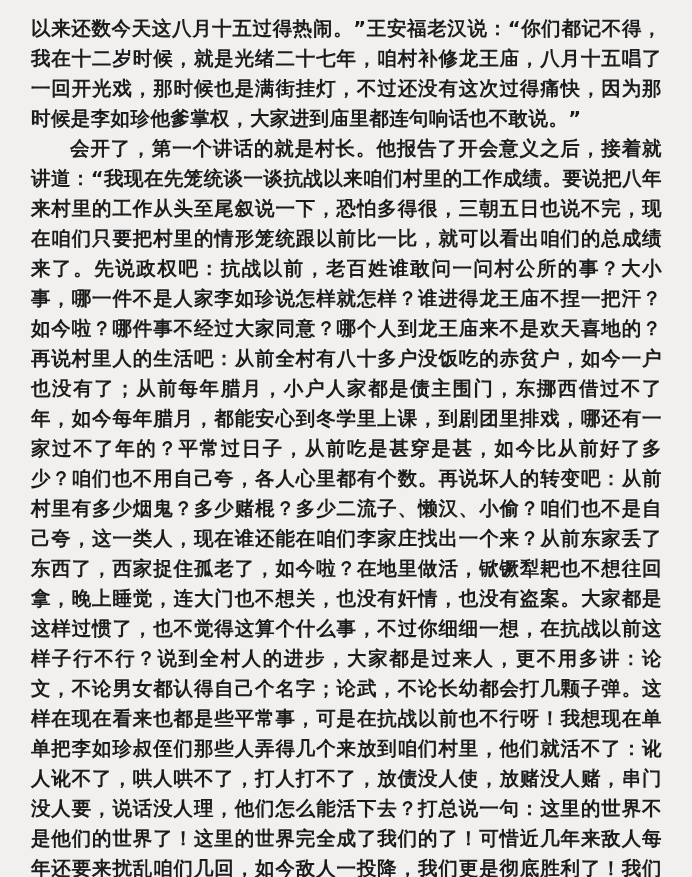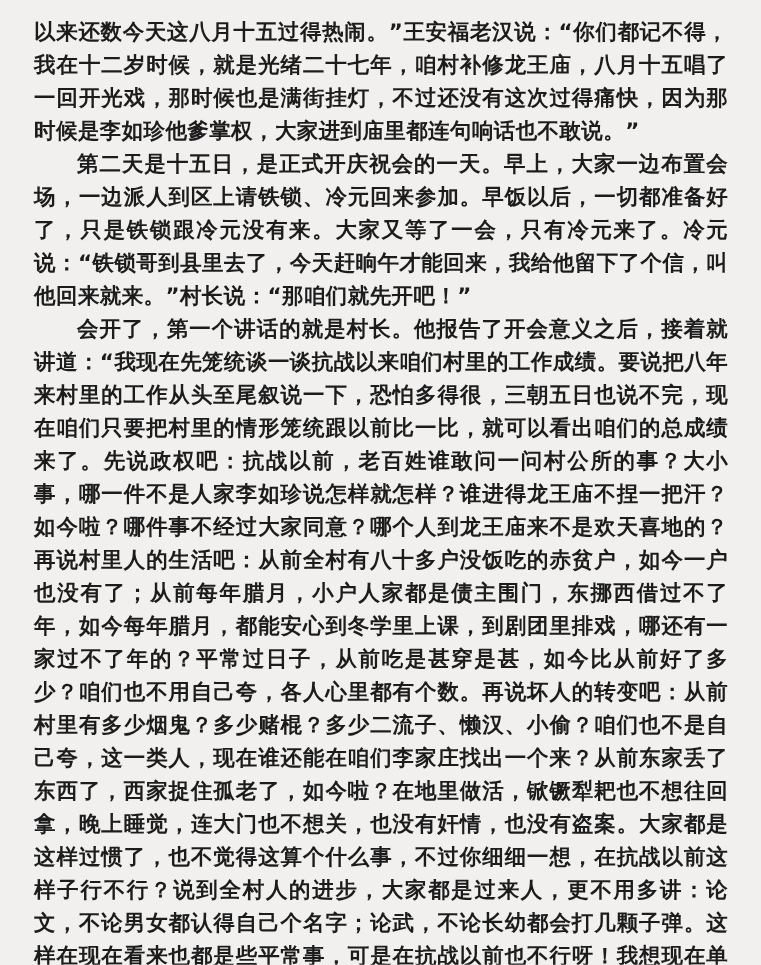--- a/index.html
+++ b/index.html
@@ -35,15 +35,14 @@
   }
   .page p.no-indent {
     text-indent: 0;
   }
 </style>
 </head>
 <body>
 
 <div class="page">
   <p class="no-indent">以来还数今天这八月十五过得热闹。”王安福老汉说：“你们都记不得，我在十二岁时候，就是光绪二十七年，咱村补修龙王庙，八月十五唱了一回开光戏，那时候也是满街挂灯，不过还没有这次过得痛快，因为那时候是李如珍他爹掌权，大家进到庙里都连句响话也不敢说。”</p>
-  <p class="indent">第二天是十五日，是正式开庆祝会的一天。早上，大家一边布置会场，一边派人到区上请铁锁、冷元回来参加。早饭以后，一切都准备好了，只是铁锁跟冷元没有来。大家又等了一会，只有冷元来了。冷元说：“铁锁哥到县里去了，今天赶晌午才能回来，我给他留下了个信，叫他回来就来。”村长说：“那咱们就先开吧！”</p>
   <p class="indent">会开了，第一个讲话的就是村长。他报告了开会意义之后，接着就讲道：“我现在先笼统谈一谈抗战以来咱们村里的工作成绩。要说把八年来村里的工作从头至尾叙说一下，恐怕多得很，三朝五日也说不完，现在咱们只要把村里的情形笼统跟以前比一比，就可以看出咱们的总成绩来了。先说政权吧：抗战以前，老百姓谁敢问一问村公所的事？大小事，哪一件不是人家李如珍说怎样就怎样？谁进得龙王庙不捏一把汗？如今啦？哪件事不经过大家同意？哪个人到龙王庙来不是欢天喜地的？再说村里人的生活吧：从前全村有八十多户没饭吃的赤贫户，如今一户也没有了；从前每年腊月，小户人家都是债主围门，东挪西借过不了年，如今每年腊月，都能安心到冬学里上课，到剧团里排戏，哪还有一家过不了年的？平常过日子，从前吃是甚穿是甚，如今比从前好了多少？咱们也不用自己夸，各人心里都有个数。再说坏人的转变吧：从前村里有多少烟鬼？多少赌棍？多少二流子、懒汉、小偷？咱们也不是自己夸，这一类人，现在谁还能在咱们李家庄找出一个来？从前东家丢了东西了，西家捉住孤老了，如今啦？在地里做活，锨镢犁耙也不想往回拿，晚上睡觉，连大门也不想关，也没有奸情，也没有盗案。大家都是这样过惯了，也不觉得这算个什么事，不过你细细一想，在抗战以前这样子行不行？说到全村人的进步，大家都是过来人，更不用多讲：论文，不论男女都认得自己个名字；论武，不论长幼都会打几颗子弹。这样在现在看来也都是些平常事，可是在抗战以前也不行呀！我想现在单单把李如珍叔侄们那些人弄得几个来放到咱们村里，他们就活不了：讹人讹不了，哄人哄不了，打人打不了，放债没人使，放赌没人赌，串门没人要，说话没人理，他们怎么能活下去？打总说一句：这里的世界不是他们的世界了！这里的世界完全成了我们的了！可惜近几年来敌人每年还要来扰乱咱们几回，如今敌人一投降，我们更是彻底胜利了！我们八年来，把那样一个李家庄变成了这样一个李家庄，这就是我们的总成绩！”</p>
 </div>
 
 </body></html>

